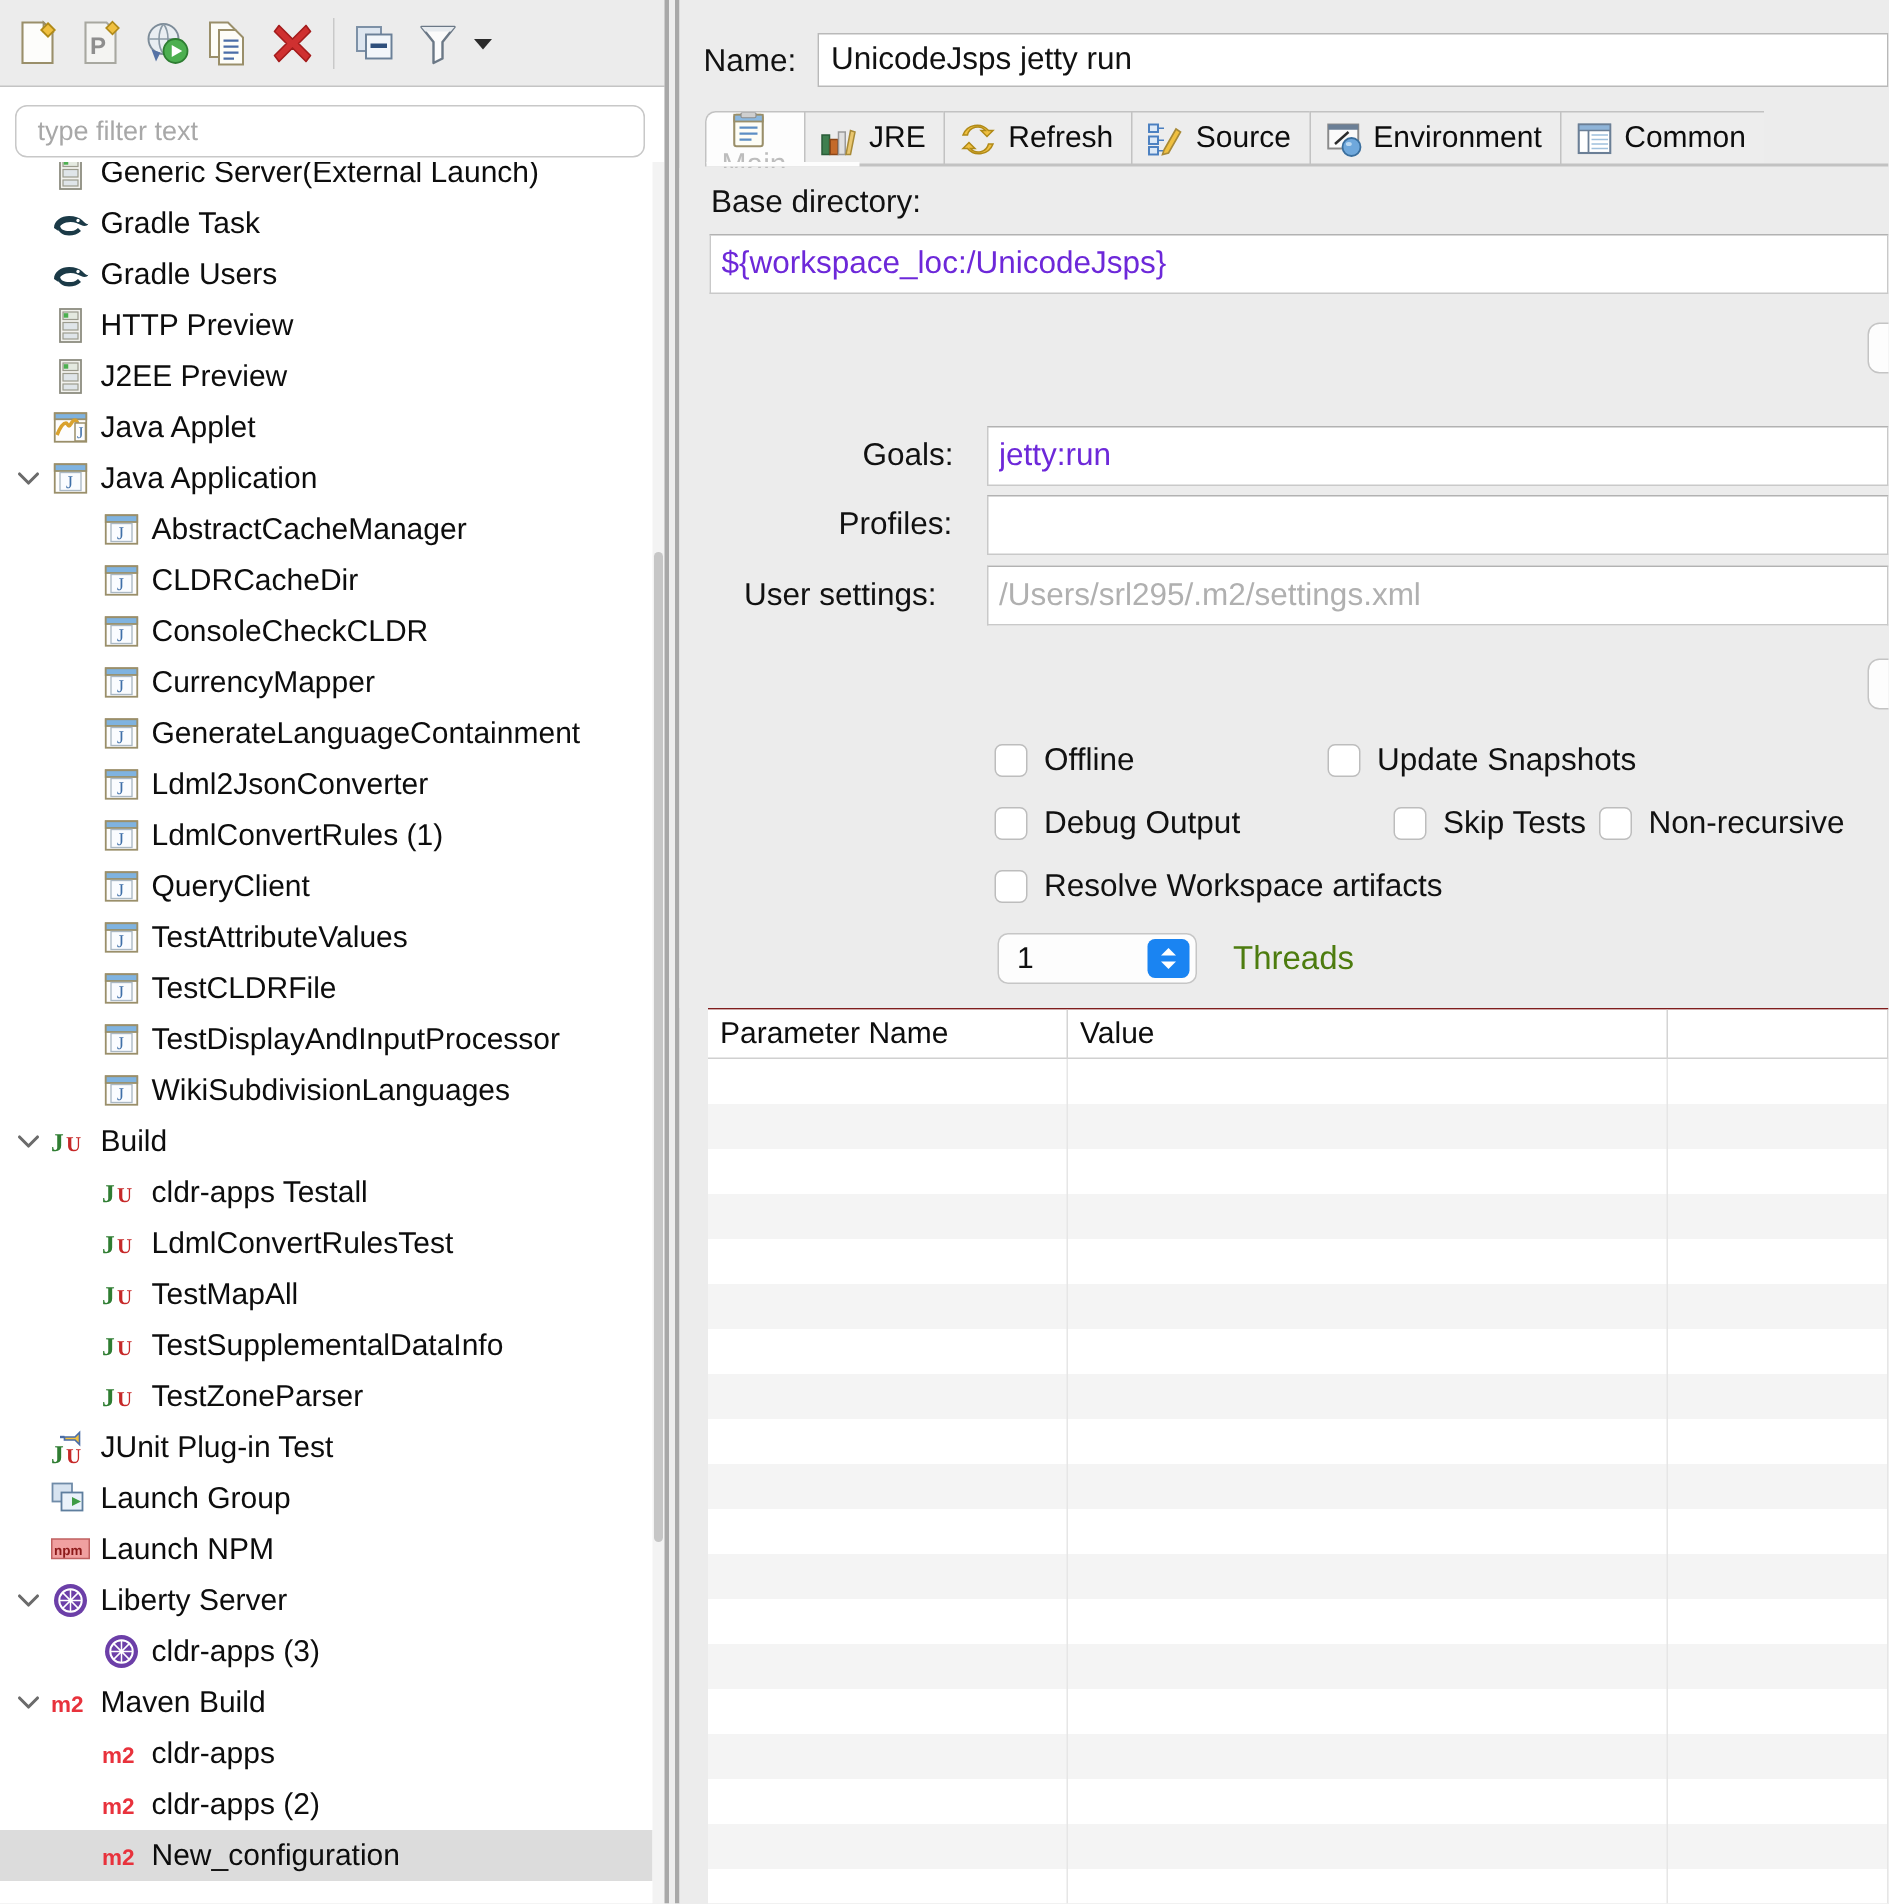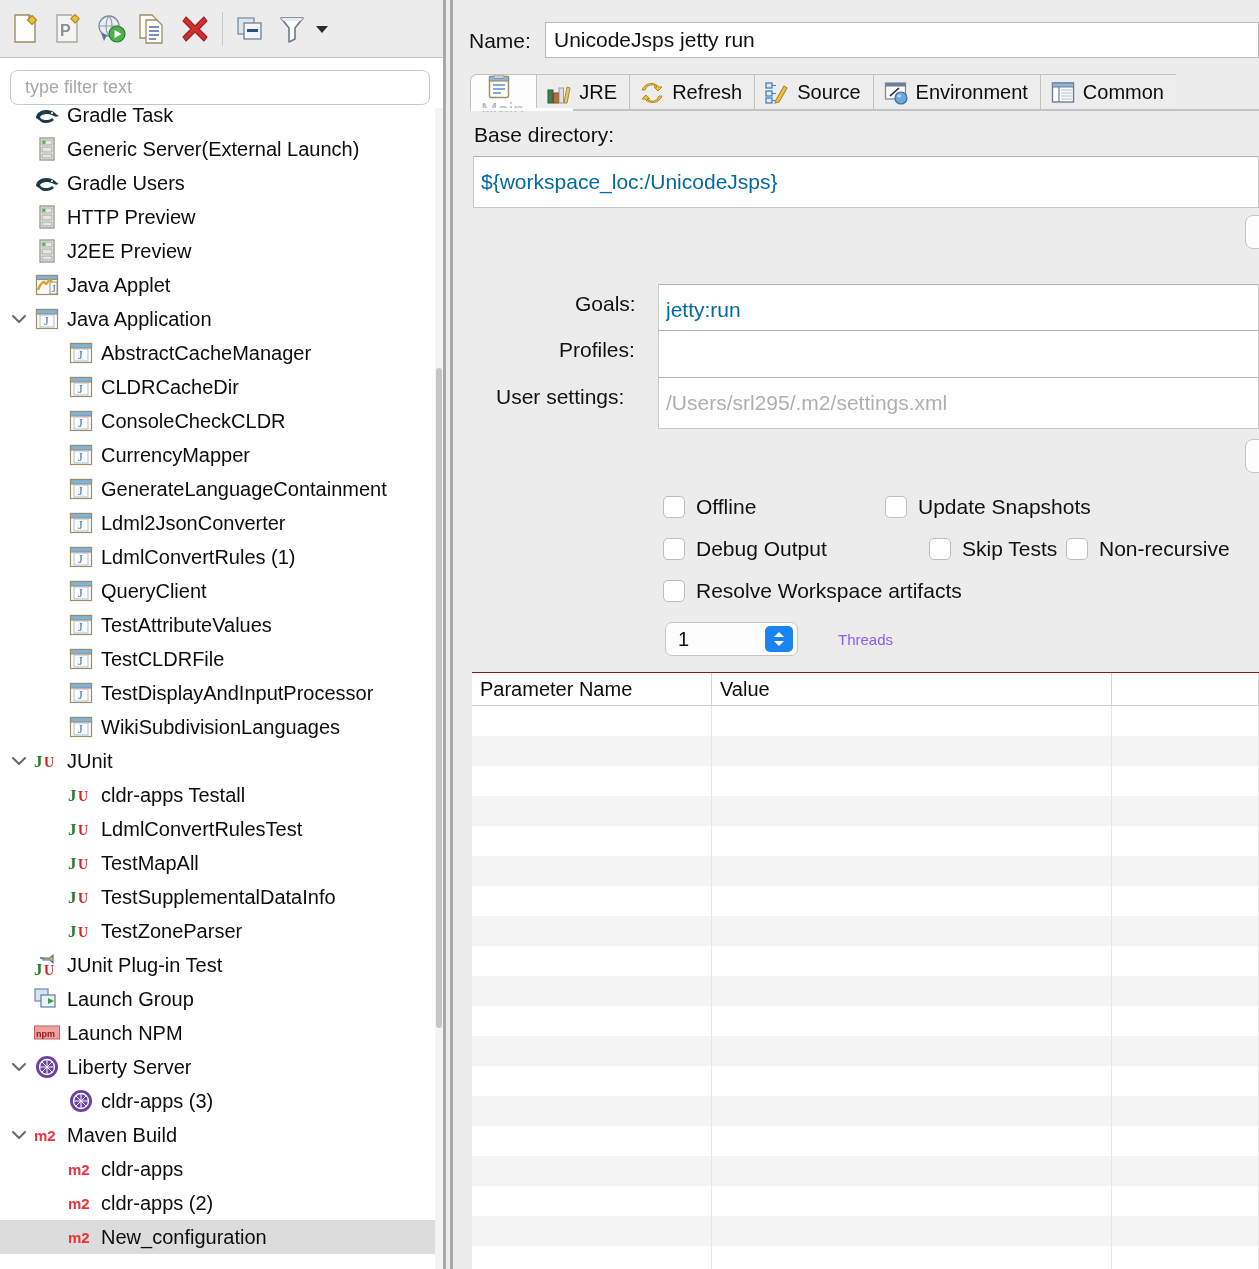--- a/index.html
+++ b/index.html
@@ -186,28 +186,28 @@
     width: 806px; height: 560px;
     background: #ececec;
   }
   .field-label {
     position: absolute;
     font-size: 21px; color: #111;
     white-space: nowrap;
   }
   .txtfield {
     position: absolute;
-    height: 52px;
+    height: 40px;
     background: #ffffff;
     border: 1px solid #c9c9c9;
     border-top-color: #b2b2b2;
     font-size: 21px;
     font-family: "Liberation Sans", sans-serif;
     padding: 0 7px;
-    color: #0369a1;
+    color: #6d28d9;
     outline: none;
   }
   .txtfield::placeholder { color: #b0b0b0; }
 
   .rbtn {
     position: absolute;
     height: 34px;
     background: #fdfdfd;
     border: 1px solid #c4c4c4;
     border-radius: 8px;
@@ -249,22 +249,22 @@
   }
   #spinner-btns {
     width: 28px; height: 26px;
     margin-right: 4px;
     background: #1a84f2;
     border-radius: 5px;
     display: flex; flex-direction: column;
     align-items: center; justify-content: center;
   }
   #threads-label {
-    font-size: 15px; color: #8b5cf6;
-    margin-left: 40px;
+    font-size: 22px; color: #4d7c0f;
+    margin-left: 24px;
   }
 
   
   #table-wrap {
     position: absolute; left: 19px; top: 672px;
     width: 787px; height: 597px;
     background: #fff;
     border-top: 1px solid #7f1d1d;
     overflow: hidden;
   }
@@ -395,50 +395,50 @@
 
     <div id="filter-wrap">
       <input id="filter-input" type="text" placeholder="type filter text" style="">
     </div>
 
     <div id="tree-clip">
       <div id="tree">
           <div class="trow">
             <span class="twist empty"></span>
             <span class="ticon">
-              <svg width="26" height="22" viewBox="0 0 26 22">
-                <path d="M2 14 c0 -5 5 -8 10 -8 c4 0 7 1 9 3 c2 2 3 3 4 2 c-1 2 -3 2 -5 1 c-2 -1 -4 -2 -7 -2 c-4 0 -8 2 -8 6 z" fill="#1b3a47"></path>
-                <path d="M4 13 c1 4 4 6 8 6 c3 0 6 -1 8 -3 l-2 -2 c-2 2 -4 2 -6 2 c-3 0 -6 -1 -6 -4 z" fill="#1b3a47"></path>
-                <circle cx="18" cy="9" r="1.1" fill="#ffffff"></circle>
-              </svg>
-            </span>
-            <span class="tlabel">Gradle Task</span>
-          </div>
-          <div class="trow">
-            <span class="twist empty"></span>
-            <span class="ticon">
               <svg width="22" height="24" viewBox="0 0 22 24">
                 <rect x="4" y="1" width="14" height="22" fill="#f2f2ee" stroke="#8d8d80" stroke-width="1.2"></rect>
                 <rect x="6" y="3" width="10" height="5" fill="#e4e9e0" stroke="#9b9b8e" stroke-width="0.8"></rect>
                 <rect x="6.5" y="3.8" width="3" height="3" fill="#4caf50"></rect>
                 <rect x="6" y="10" width="10" height="5" fill="#dfe5e9" stroke="#9b9b8e" stroke-width="0.8"></rect>
                 <rect x="6" y="17" width="10" height="4" fill="#dfe5e9" stroke="#9b9b8e" stroke-width="0.8"></rect>
               </svg>
             </span>
             <span class="tlabel">Generic Server(External Launch)</span>
           </div>
           <div class="trow">
             <span class="twist empty"></span>
             <span class="ticon">
               <svg width="26" height="22" viewBox="0 0 26 22">
                 <path d="M2 14 c0 -5 5 -8 10 -8 c4 0 7 1 9 3 c2 2 3 3 4 2 c-1 2 -3 2 -5 1 c-2 -1 -4 -2 -7 -2 c-4 0 -8 2 -8 6 z" fill="#1b3a47"></path>
                 <path d="M4 13 c1 4 4 6 8 6 c3 0 6 -1 8 -3 l-2 -2 c-2 2 -4 2 -6 2 c-3 0 -6 -1 -6 -4 z" fill="#1b3a47"></path>
                 <circle cx="18" cy="9" r="1.1" fill="#ffffff"></circle>
               </svg>
             </span>
+            <span class="tlabel">Gradle Task</span>
+          </div>
+          <div class="trow">
+            <span class="twist empty"></span>
+            <span class="ticon">
+              <svg width="26" height="22" viewBox="0 0 26 22">
+                <path d="M2 14 c0 -5 5 -8 10 -8 c4 0 7 1 9 3 c2 2 3 3 4 2 c-1 2 -3 2 -5 1 c-2 -1 -4 -2 -7 -2 c-4 0 -8 2 -8 6 z" fill="#1b3a47"></path>
+                <path d="M4 13 c1 4 4 6 8 6 c3 0 6 -1 8 -3 l-2 -2 c-2 2 -4 2 -6 2 c-3 0 -6 -1 -6 -4 z" fill="#1b3a47"></path>
+                <circle cx="18" cy="9" r="1.1" fill="#ffffff"></circle>
+              </svg>
+            </span>
             <span class="tlabel">Gradle Users</span>
           </div>
           <div class="trow">
             <span class="twist empty"></span>
             <span class="ticon">
               <svg width="22" height="24" viewBox="0 0 22 24">
                 <rect x="4" y="1" width="14" height="22" fill="#f2f2ee" stroke="#8d8d80" stroke-width="1.2"></rect>
                 <rect x="6" y="3" width="10" height="5" fill="#e4e9e0" stroke="#9b9b8e" stroke-width="0.8"></rect>
                 <rect x="6.5" y="3.8" width="3" height="3" fill="#4caf50"></rect>
                 <rect x="6" y="10" width="10" height="5" fill="#dfe5e9" stroke="#9b9b8e" stroke-width="0.8"></rect>
@@ -650,21 +650,21 @@
               <svg width="16" height="12" viewBox="0 0 16 12">
                 <path d="M2 3 L8 9 L14 3" fill="none" stroke="#6b6b6b" stroke-width="2.1" stroke-linecap="round" stroke-linejoin="round"></path>
               </svg>
             </span>
             <span class="ticon">
               <svg width="26" height="22" viewBox="0 0 26 22">
                 <text x="0" y="17" font-family="Liberation Serif, serif" font-size="17" font-weight="bold" fill="#2f7d32">J</text>
                 <text x="10" y="17" font-family="Liberation Serif, serif" font-size="14" font-weight="bold" fill="#c62828">U</text>
               </svg>
             </span>
-            <span class="tlabel">JUnit</span>
+            <span class="tlabel">Build</span>
           </div>
           <div class="trow">
             <span class="tindent"></span>
             <span class="twist empty"></span>
             <span class="ticon">
               <svg width="26" height="22" viewBox="0 0 26 22">
                 <text x="0" y="17" font-family="Liberation Serif, serif" font-size="17" font-weight="bold" fill="#2f7d32">J</text>
                 <text x="10" y="17" font-family="Liberation Serif, serif" font-size="14" font-weight="bold" fill="#c62828">U</text>
               </svg>
             </span>

